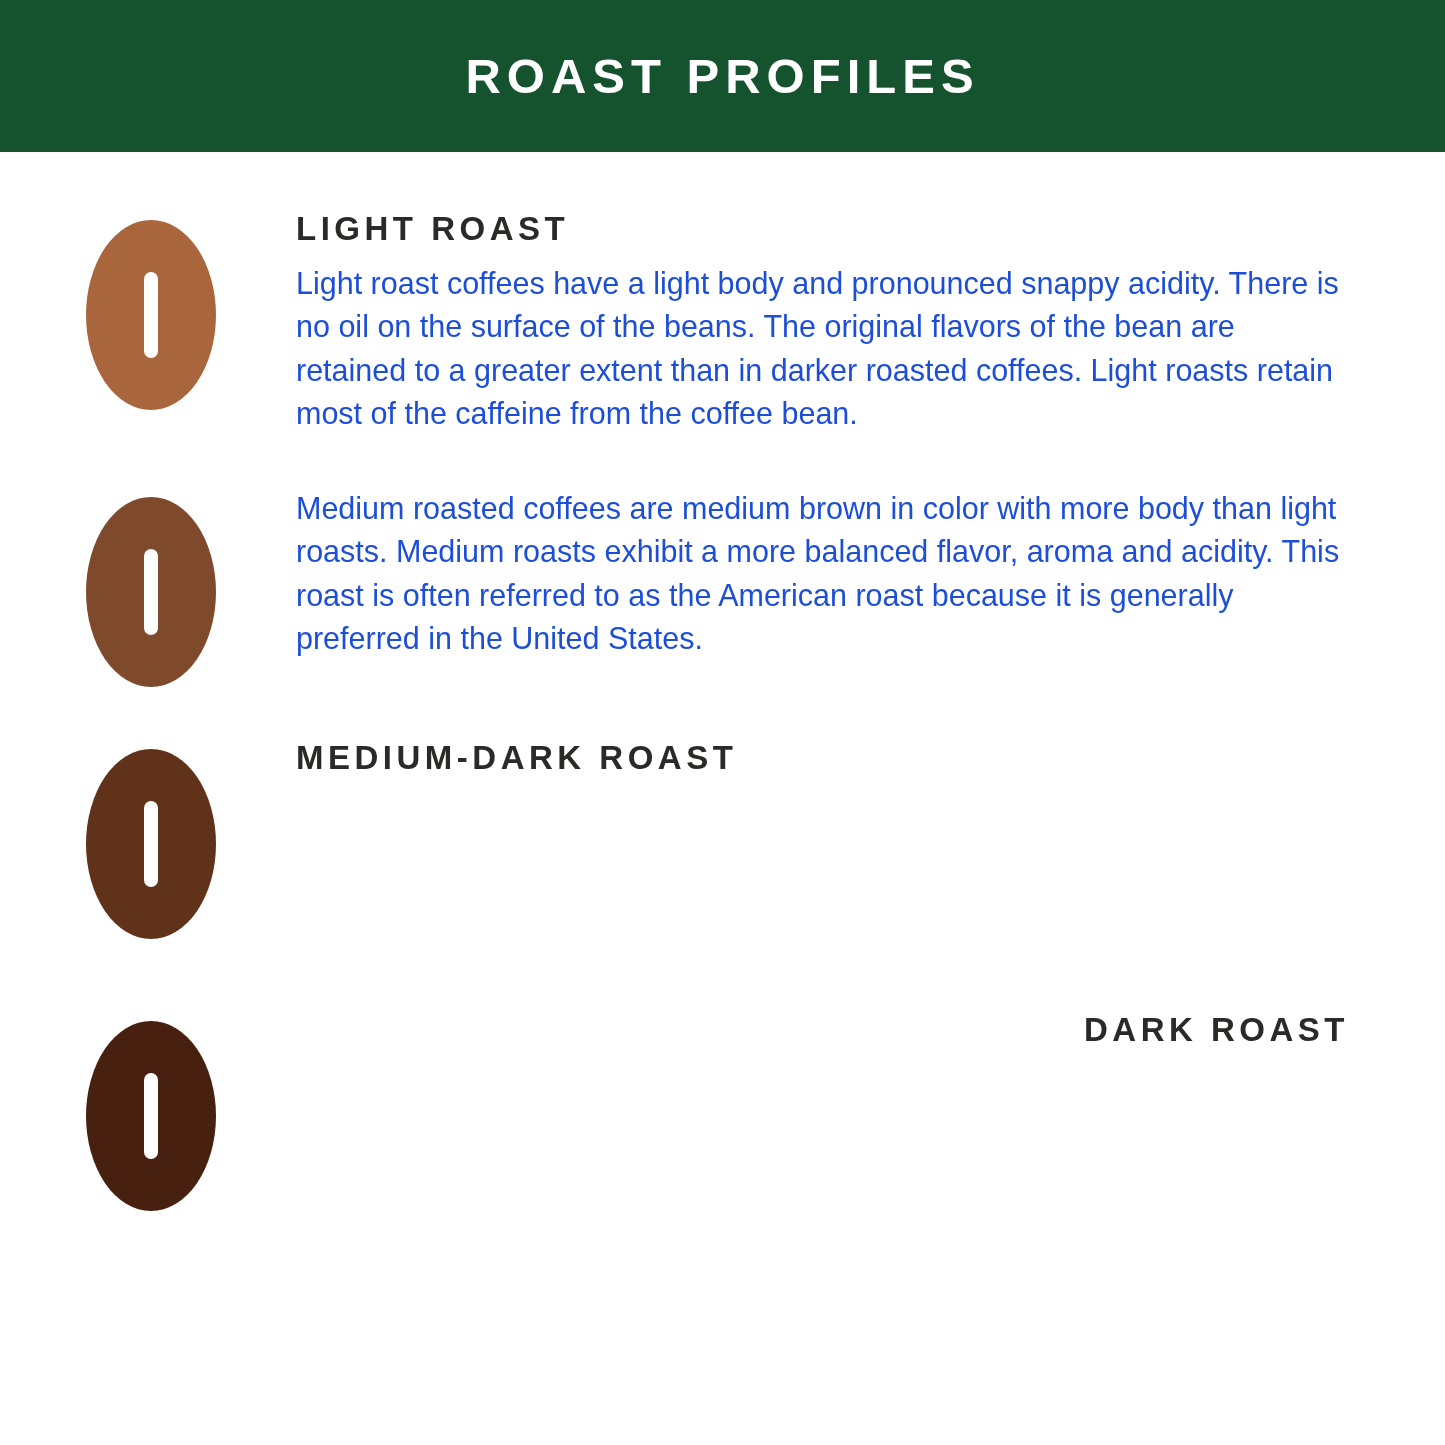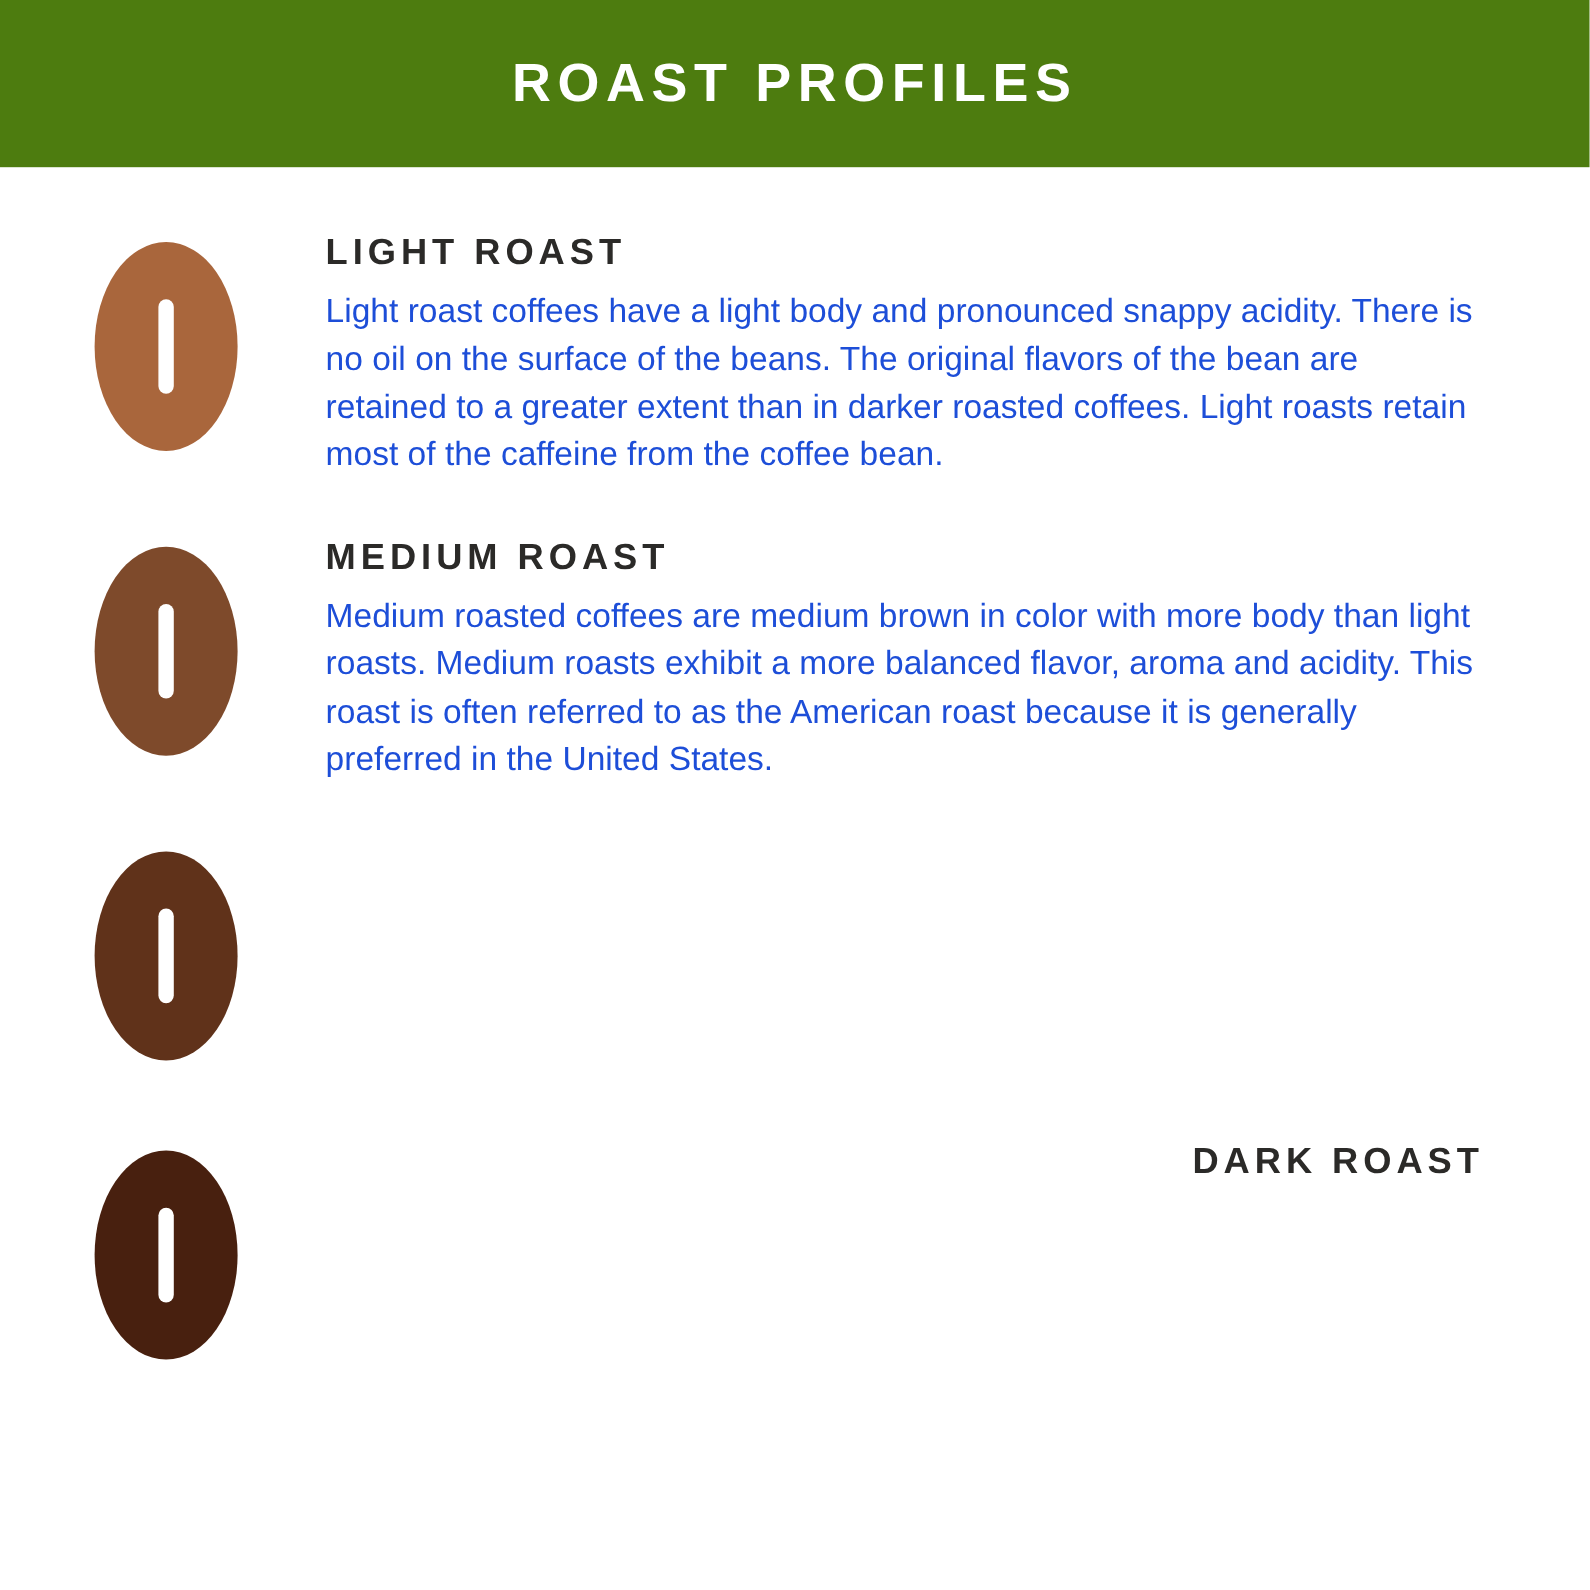--- a/index.html
+++ b/index.html
@@ -94,51 +94,51 @@
   .row-light   { margin-bottom: 52px; }
   .row-medium  { margin-bottom: 52px; }
   .row-meddark { margin-bottom: 72px; }
   .row-dark    { margin-bottom: 0; text-align: right; }
 </style>
 </head>
 <body>
 
 <div class="page">
 
-  <div class="header" style="background: #4d7c0f; text-align: center;">
+  <div class="header" style="background: #14532d; text-align: center;">
     <div class="header-title" style="color: rgb(255, 255, 255);">ROAST PROFILES</div>
   </div>
 
   <div class="content">
 
     <div class="roast-row row-light">
       <div class="bean-wrap">
         <div class="bean" id="bean-0" style="background: rgb(169, 102, 60);"></div>
       </div>
       <div class="roast-text">
         <h2 class="roast-title">LIGHT ROAST</h2>
         <p class="roast-desc">Light roast coffees have a light body and pronounced snappy acidity. There is no oil on the surface of the beans. The original flavors of the bean are retained to a greater extent than in darker roasted coffees. Light roasts retain most of the caffeine from the coffee bean.</p>
       </div>
     </div>
 
     <div class="roast-row row-medium">
       <div class="bean-wrap">
         <div class="bean" id="bean-1" style="background: rgb(126, 74, 43);"></div>
       </div>
       <div class="roast-text">
-        <h2 class="roast-title">MEDIUM ROAST</h2>
         <p class="roast-desc">Medium roasted coffees are medium brown in color with more body than light roasts. Medium roasts exhibit a more balanced flavor, aroma and acidity.  This roast is often referred to as the American roast because it is generally preferred in the United States.</p>
       </div>
     </div>
 
     <div class="roast-row row-meddark">
       <div class="bean-wrap">
         <div class="bean" id="bean-2" style="background: rgb(96, 50, 26);"></div>
       </div>
       <div class="roast-text">
+        <h2 class="roast-title">MEDIUM-DARK ROAST</h2>
       </div>
     </div>
 
     <div class="roast-row row-dark">
       <div class="bean-wrap">
         <div class="bean" id="bean-3" style="background: rgb(72, 32, 15);"></div>
       </div>
       <div class="roast-text">
         <h2 class="roast-title">DARK ROAST</h2>
       </div>

